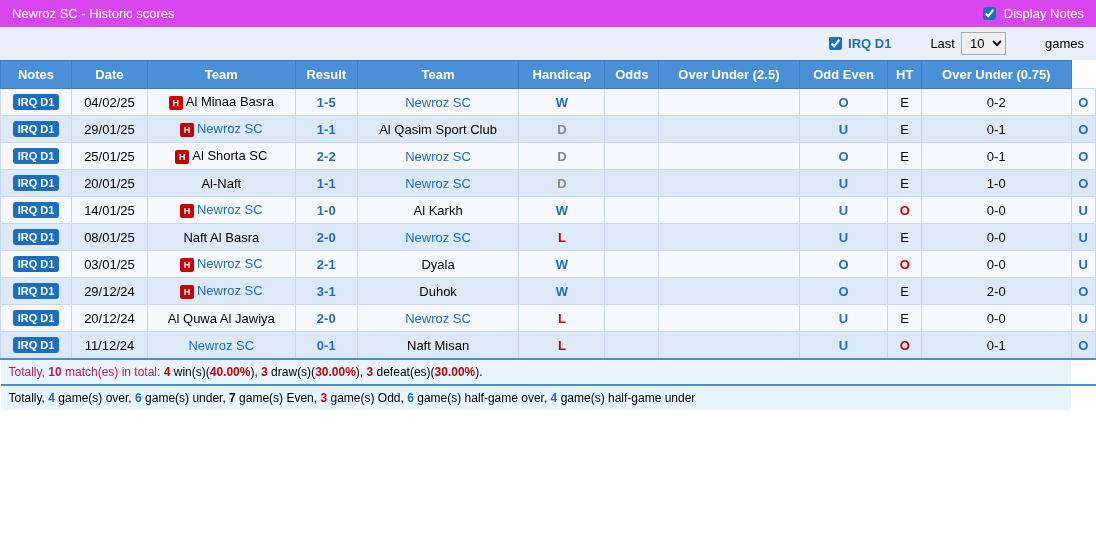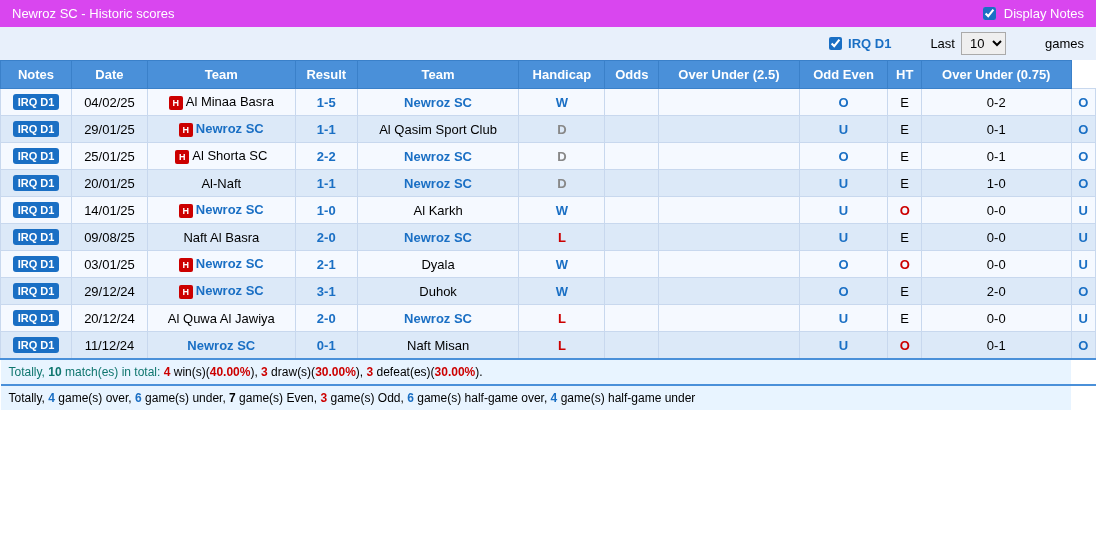--- a/index.html
+++ b/index.html
@@ -65,21 +65,21 @@
 
     .badge-irqd1 {
       background: #1a6fc4;
       color: #fff;
       font-weight: bold;
       font-size: 11px;
       padding: 2px 5px;
       border-radius: 3px;
       display: inline-block;
     }
-    .team-away { color: #1a6fc4; font-weight: bold; }
+    .team-away { color: #1a6fc4; font-weight: normal; }
     .team-neutral { color: #000; }
 
     .result-link { color: #1a6fc4; text-decoration: none; font-weight: bold; }
 
     .outcome-w { color: #1a6fc4; font-weight: bold; }
     .outcome-d { color: #888; font-weight: bold; }
     .outcome-l { color: #c00; font-weight: bold; }
 
     .over { color: #1a6fc4; font-weight: bold; }
     .under { color: #1a6fc4; font-weight: bold; }
@@ -104,21 +104,21 @@
     .summary-row {
       background: #e8f4ff;
       border-top: 2px solid #4a90d9;
     }
     .summary-row td {
       text-align: left;
       padding: 5px 8px;
       font-size: 12px;
     }
 
-    .stat-total { color: #0f766e; }
+    .stat-total { color: #be185d; }
     .stat-wins { color: #c00; font-weight: bold; }
     .stat-draws { color: #c00; font-weight: bold; }
     .stat-defeats { color: #c00; font-weight: bold; }
     .stat-over2 { color: #1a6fc4; font-weight: bold; }
     .stat-under2 { color: #1a6fc4; font-weight: bold; }
     .stat-even2 { color: #000; font-weight: bold; }
     .stat-odd2 { color: #c00; font-weight: bold; }
   </style>
 </head>
 <body>
@@ -226,21 +226,21 @@
         <td><span class="outcome-w">W</span></td>
         <td></td>
         <td></td>
         <td><span class="under">U</span></td>
         <td><span class="odd">O</span></td>
         <td>0-0</td>
         <td><span class="under">U</span></td>
       </tr>
       <tr>
         <td><span class="badge-irqd1">IRQ D1</span></td>
-        <td>09/08/25</td>
+        <td>08/01/25</td>
         <td><span class="team-neutral">Naft Al Basra</span></td>
         <td><a class="result-link" href="#">2-0</a></td>
         <td><span class="team-away">Newroz SC</span></td>
         <td><span class="outcome-l">L</span></td>
         <td></td>
         <td></td>
         <td><span class="under">U</span></td>
         <td><span class="even">E</span></td>
         <td>0-0</td>
         <td><span class="under">U</span></td>

